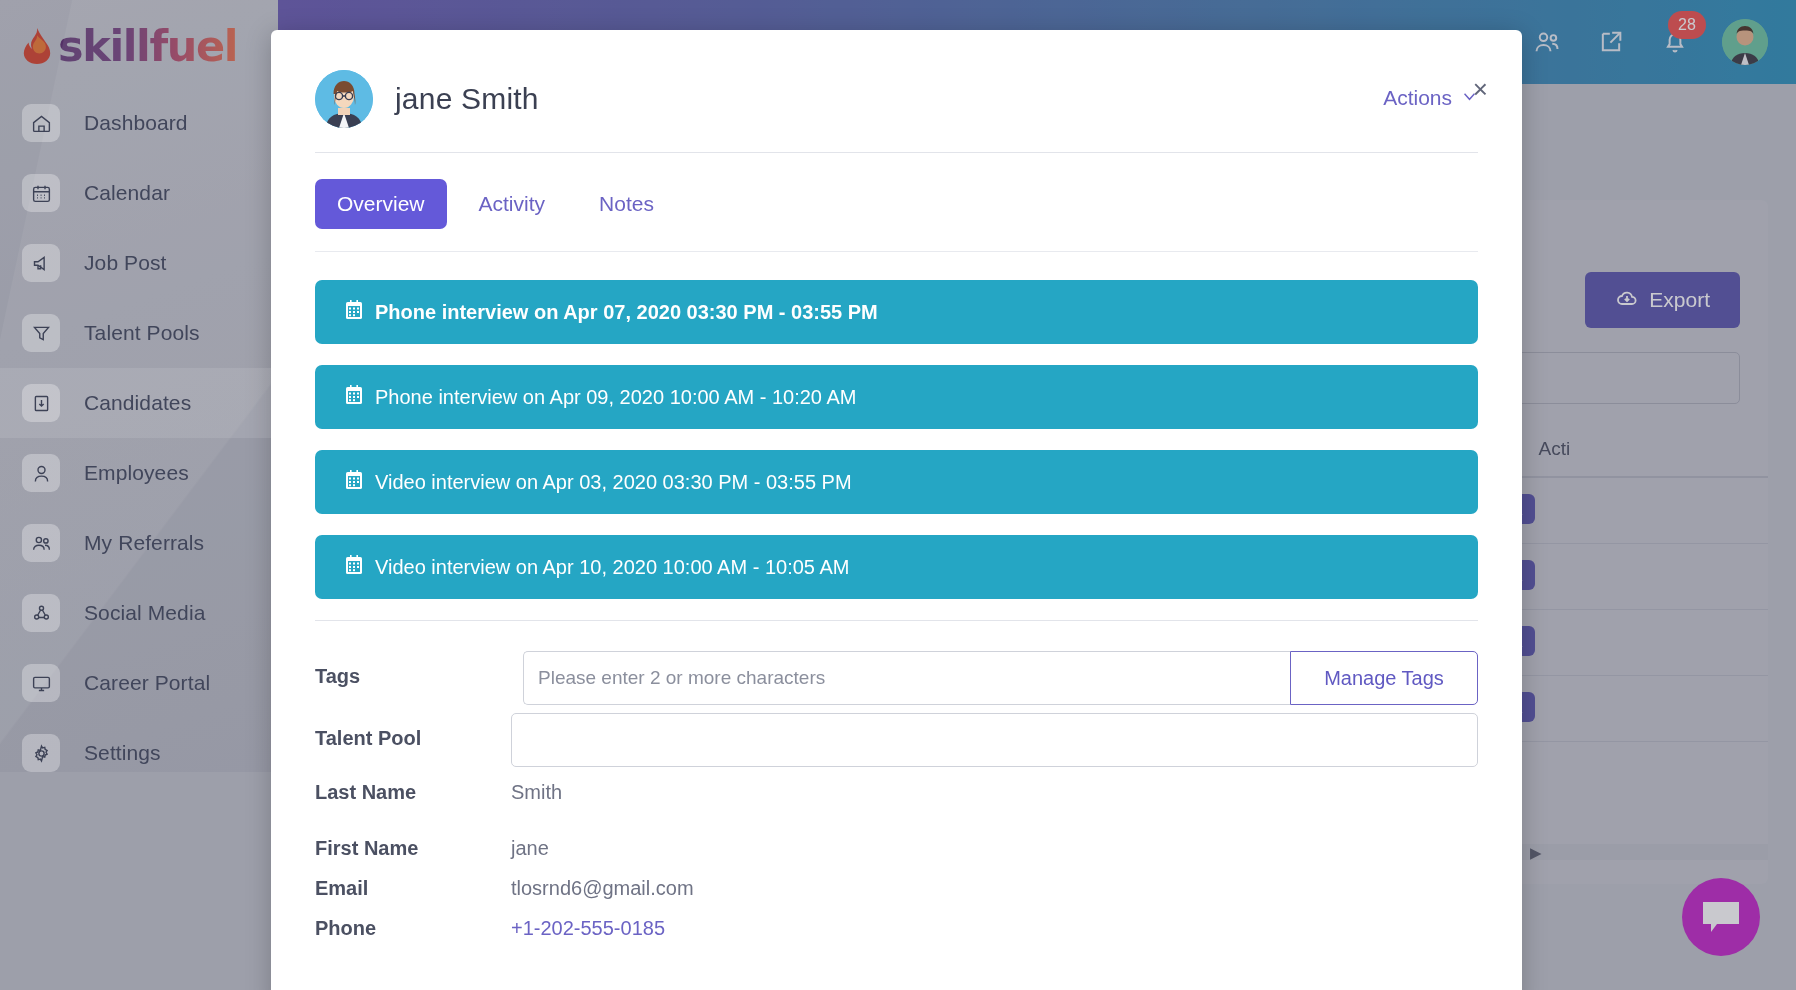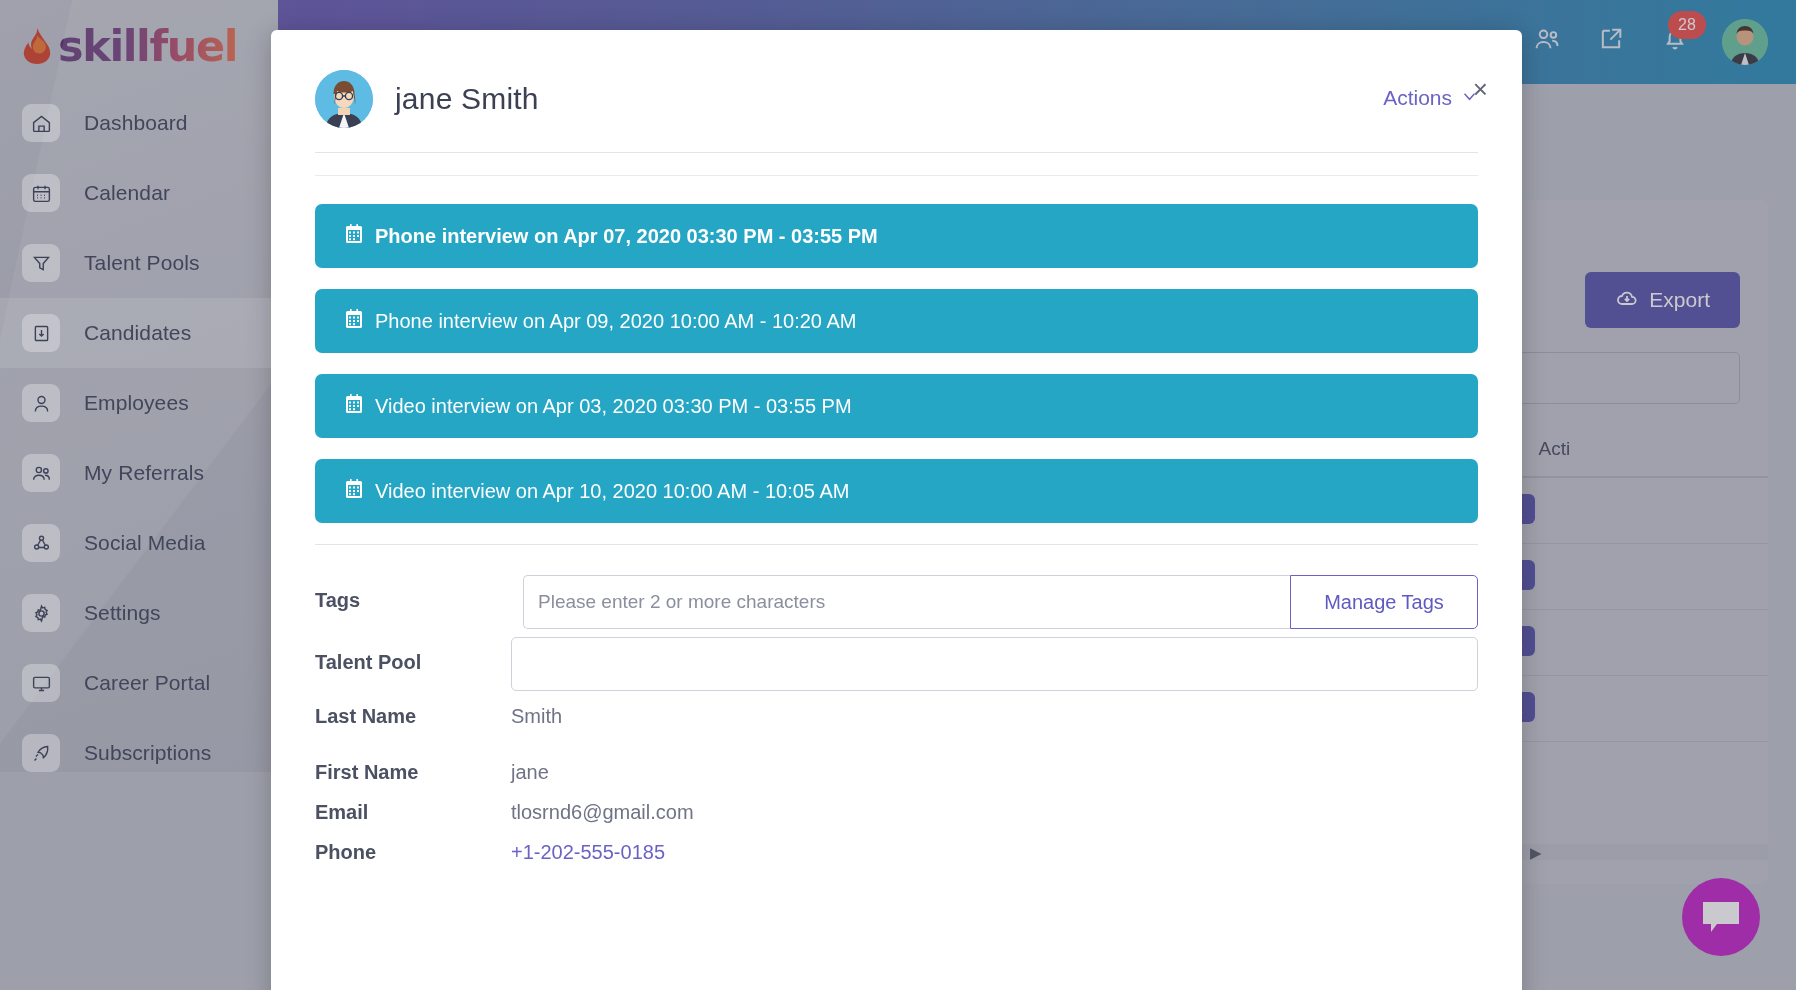--- a/index.html
+++ b/index.html
@@ -47,21 +47,21 @@
   }
   .nav-ico svg { width: 21px; height: 21px; stroke: #3d4256; fill: none; stroke-width: 1.6; }
   .nav-label { font-size: 21px; color: #41465b; letter-spacing: .1px; }
 
   
   #topbar {
     position: absolute; left: 278px; top: 0; right: 0; height: 84px;
     background: linear-gradient(90deg,#6b5db4 0%, #5f68b0 30%, #4a7fb2 65%, #2e92bc 100%);
     display: flex; align-items: center; justify-content: flex-end; padding-right: 28px; gap: 30px;
   }
-  .tb-ico { position: relative; width: 34px; height: 34px; display:flex; align-items:flex-start; justify-content:center;}
+  .tb-ico { position: relative; width: 34px; height: 34px; display:flex; align-items:center; justify-content:center;}
   .tb-ico svg { width: 28px; height: 28px; stroke: #e8eef4; fill: none; stroke-width: 1.7; }
   .badge {
     position: absolute; top: -14px; right: -14px; background: #ef5350; color: #fff;
     min-width: 38px; height: 28px; border-radius: 14px; font-size: 16px;
     display: flex; align-items: center; justify-content: center; font-weight: 500;
   }
   .tb-avatar {
     width: 46px; height: 46px; border-radius: 50%; background:#6ec5a4; overflow:hidden;
     display:flex; align-items:flex-end; justify-content:center;
   }
@@ -201,20 +201,29 @@
         <span class="nav-ico">
           <svg viewBox="0 0 24 24">
               <rect x="3" y="5" width="18" height="16" rx="2"></rect>
               <path d="M3 10h18M8 3v4M16 3v4"></path>
           <path d="M7 14h1M11 14h1M15 14h1M7 17h1M11 17h1M15 17h1"></path>
             </svg>
         </span>
         <span class="nav-label">Calendar</span>
       </div>
 
+      <div class="nav-item">
+        <span class="nav-ico">
+          <svg viewBox="0 0 24 24">
+              <path d="M4 10v4h4l7 5V5l-7 5H4z"></path>
+              <path d="M8 14v4h3v-4"></path>
+            </svg>
+        </span>
+        <span class="nav-label">Job Post</span>
+      </div>
 
       <div class="nav-item">
         <span class="nav-ico">
           <svg viewBox="0 0 24 24">
               <path d="M4 5h16l-6 7v7l-4-2v-5z"></path>
             </svg>
         </span>
         <span class="nav-label">Talent Pools</span>
       </div>
 
@@ -258,35 +267,35 @@
               <circle cx="17.5" cy="16" r="2.3"></circle>
           <path d="M11 8L7.6 14M13 8l3.4 6M8.8 16.6h6.4"></path>
             </svg>
         </span>
         <span class="nav-label">Social Media</span>
       </div>
 
       <div class="nav-item">
         <span class="nav-ico">
           <svg viewBox="0 0 24 24">
+              <rect x="3" y="5" width="18" height="12" rx="1.5"></rect>
+              <path d="M9 20h6M12 17v3"></path>
+            </svg>
+        </span>
+        <span class="nav-label">Career Portal</span>
+      </div>
+
+      <div class="nav-item">
+        <span class="nav-ico">
+          <svg viewBox="0 0 24 24">
               <circle cx="12" cy="12" r="3"></circle>
           <path d="M12 3.5l1.3 2.1 2.4-.6.5 2.4 2.2 1.1-1.2 2.1 1.2 2.1-2.2 1.1-.5 2.4-2.4-.6L12 20.5l-1.3-2.1-2.4.6-.5-2.4-2.2-1.1 1.2-2.1-1.2-2.1 2.2-1.1.5-2.4 2.4.6z"></path>
             </svg>
         </span>
         <span class="nav-label">Settings</span>
-      </div>
-
-      <div class="nav-item">
-        <span class="nav-ico">
-          <svg viewBox="0 0 24 24">
-              <rect x="3" y="5" width="18" height="12" rx="1.5"></rect>
-              <path d="M9 20h6M12 17v3"></path>
-            </svg>
-        </span>
-        <span class="nav-label">Career Portal</span>
       </div>
 
       <div class="nav-item">
         <span class="nav-ico">
           <svg viewBox="0 0 24 24">
               <path d="M19 4c-5 .4-8.6 3-11 6.6l3 .6 2.6 2.6.6 3C17.8 13.8 19.6 9.3 19 4z"></path>
           <path d="M8 13l-2.4 2.4M6.2 17.8L4 20"></path>
             </svg>
         </span>
         <span class="nav-label">Subscriptions</span>
@@ -413,20 +422,25 @@
         <span>
           <svg viewBox="0 0 24 24">
               <path d="M5 8l7 8 7-8"></path>
             </svg>
         </span>
       </span>
     </div>
 
     <div class="m-rule"></div>
 
+    <div class="tabs">
+      <span class="tab active">Overview</span>
+      <span class="tab">Activity</span>
+      <span class="tab">Notes</span>
+    </div>
     <div class="tabs-rule"></div>
 
     <div class="banners">
       <div class="banner">
         <span>
           <svg viewBox="0 0 18 20">
               <rect x="1" y="2" width="16" height="17" rx="1.6" fill="#fff"></rect>
           <rect x="3" y="6" width="12" height="11" fill="#25a6c4"></rect>
           <rect x="4" y="7.5" width="2" height="2" fill="#fff"></rect>
               <rect x="8" y="7.5" width="2" height="2" fill="#fff"></rect>

